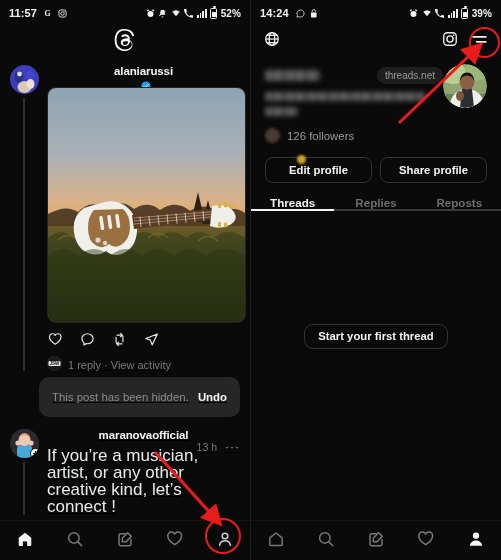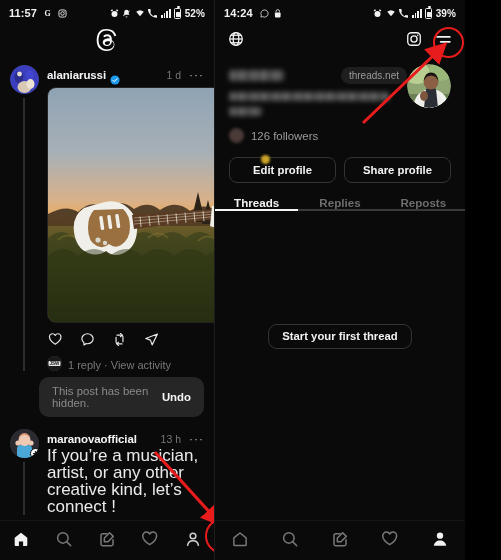--- a/index.html
+++ b/index.html
@@ -5,21 +5,21 @@
   * { box-sizing: border-box; margin: 0; padding: 0; }
   html, body {
     width: 501px; height: 560px;
     background: #000;
     font-family: "Liberation Sans", sans-serif;
     overflow: hidden;
   }
   .app { position: relative; width: 501px; height: 560px; display: flex; }
 
   .panel { position: relative; height: 560px; overflow: hidden; }
-  .panel-left  { width: 215px; background: #0a0a0a; border-right: 1px solid #1c1c1c; }
+  .panel-left  { width: 251px; background: #0a0a0a; border-right: 1px solid #1c1c1c; text-decoration: underline; }
   .panel-right { width: 250px; background: #0a0a0a; }
 
   
   .statusbar {
     height: 26px; display: flex; align-items: center;
     justify-content: space-between; padding: 0 9px;
     color: #f2f2f2; font-size: 10.5px; font-weight: bold;
     letter-spacing: .1px;
   }
   .sb-left { display: flex; align-items: center; gap: 5px; }
@@ -45,21 +45,21 @@
   .feed { padding: 0 0 0 0; }
   .post { display: flex; padding: 7px 10px 0 9px; position: relative; }
   .post-avcol { width: 30px; flex: 0 0 30px; display:flex; flex-direction:column; align-items:center; }
   .avatar {
     width: 29px; height: 29px; border-radius: 50%;
     overflow: hidden; position: relative; flex: 0 0 auto;
     background: #333;
   }
   .thread-line { width: 1.5px; background: #2e2e2e; flex:1; margin-top: 4px; min-height: 10px;}
   .post-body { flex: 1; padding-left: 8px; min-width: 0; }
-  .post-head { display:flex; align-items:flex-end; height: 16px; }
+  .post-head { display:flex; align-items:center; height: 16px; flex-direction: column; }
   .uname { color:#f3f5f7; font-size:11.5px; font-weight:bold; letter-spacing:-.1px;}
   .verified { width:10px; height:10px; margin-left:4px; flex:0 0 auto;}
   .post-meta { margin-left:auto; display:flex; align-items:center; gap:8px;}
   .tstamp { color:#777; font-size:10.5px; }
   .dots { color:#aeaeae; font-size:12px; letter-spacing:1px; line-height:8px; }
 
   .media {
     margin-top: 6px; width: 199px; height: 236px; border-radius: 9px;
     overflow: hidden; border: 1px solid #242424; position: relative;
   }

